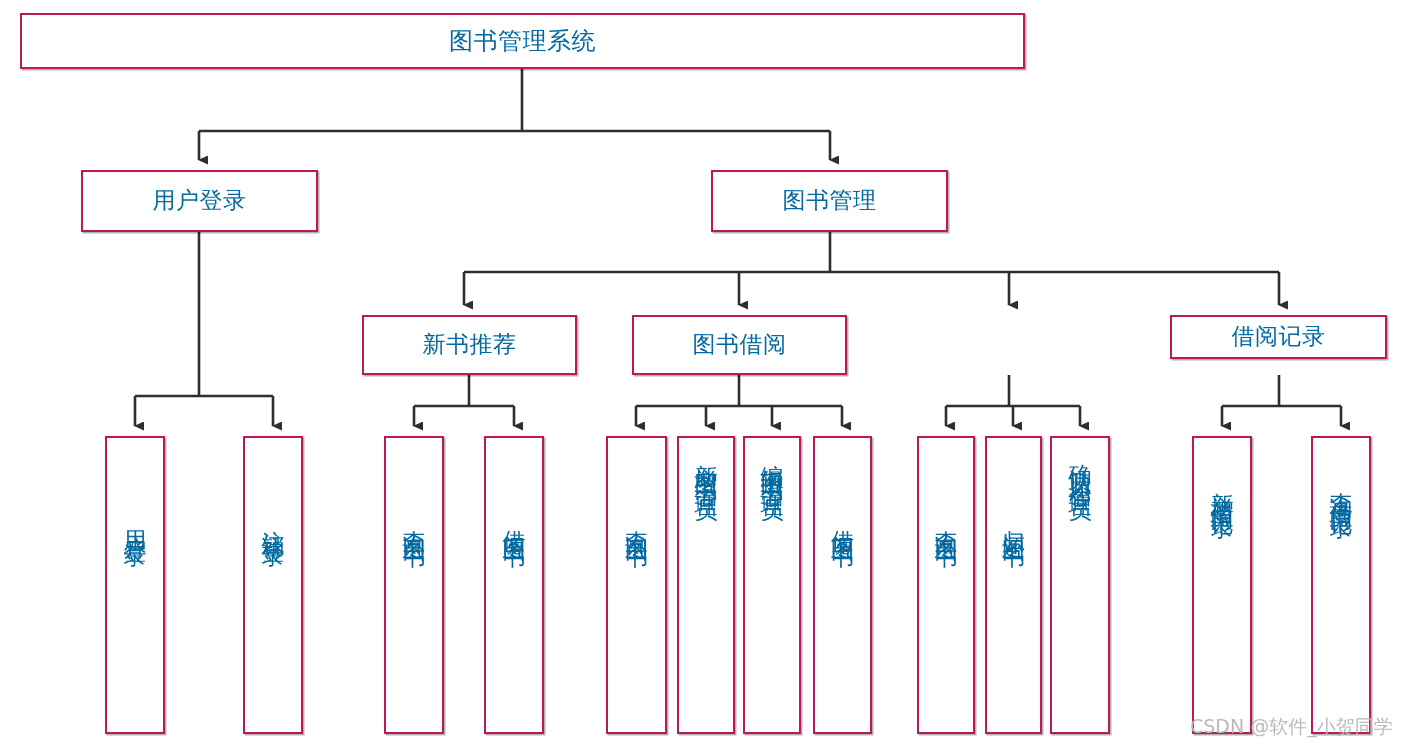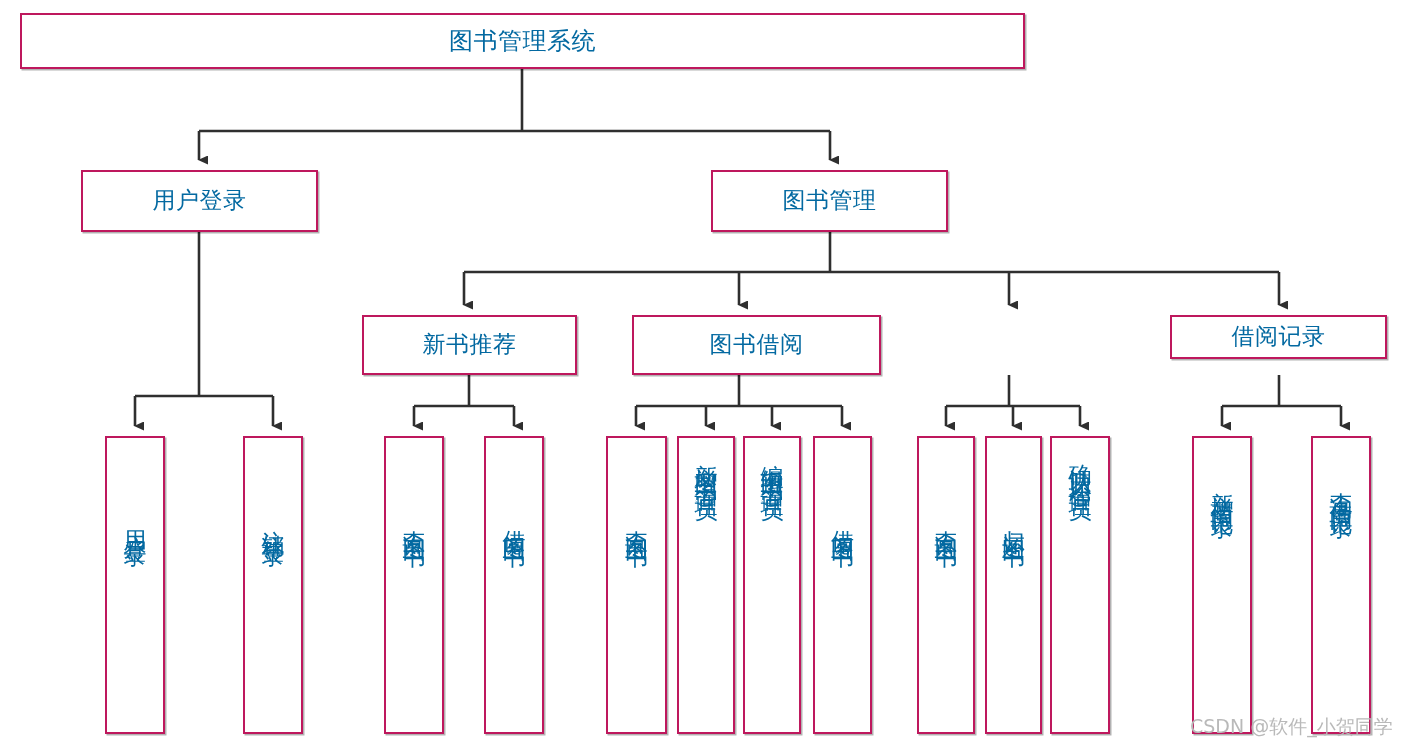--- a/index.html
+++ b/index.html
@@ -142,21 +142,21 @@
   <div class="node h" style="left:81px; top:170px; width:237px; height:62px;">
     <span class="label">用户登录</span>
   </div>
   <div class="node h" style="left:711px; top:170px; width:237px; height:62px;">
     <span class="label">图书管理</span>
   </div>
 
   <div class="node h" style="left:362px; top:315px; width:215px; height:60px;">
     <span class="label">新书推荐</span>
   </div>
-  <div class="node h" style="left:632px; top:315px; width:249px; height:60px;">
+  <div class="node h" style="left:632px; top:315px; width:215px; height:60px;">
     <span class="label">图书借阅</span>
   </div>
   <div class="node h" style="left:1170px; top:315px; width:217px; height:44px;">
     <span class="label">借阅记录</span>
   </div>
 
   <div class="node v" style="left:105px; top:436px; width:60px; height:298px; padding-top:74px;">
     <span class="label">用户登录</span>
   </div>
   <div class="node v" style="left:243px; top:436px; width:60px; height:298px; padding-top:74px;">

